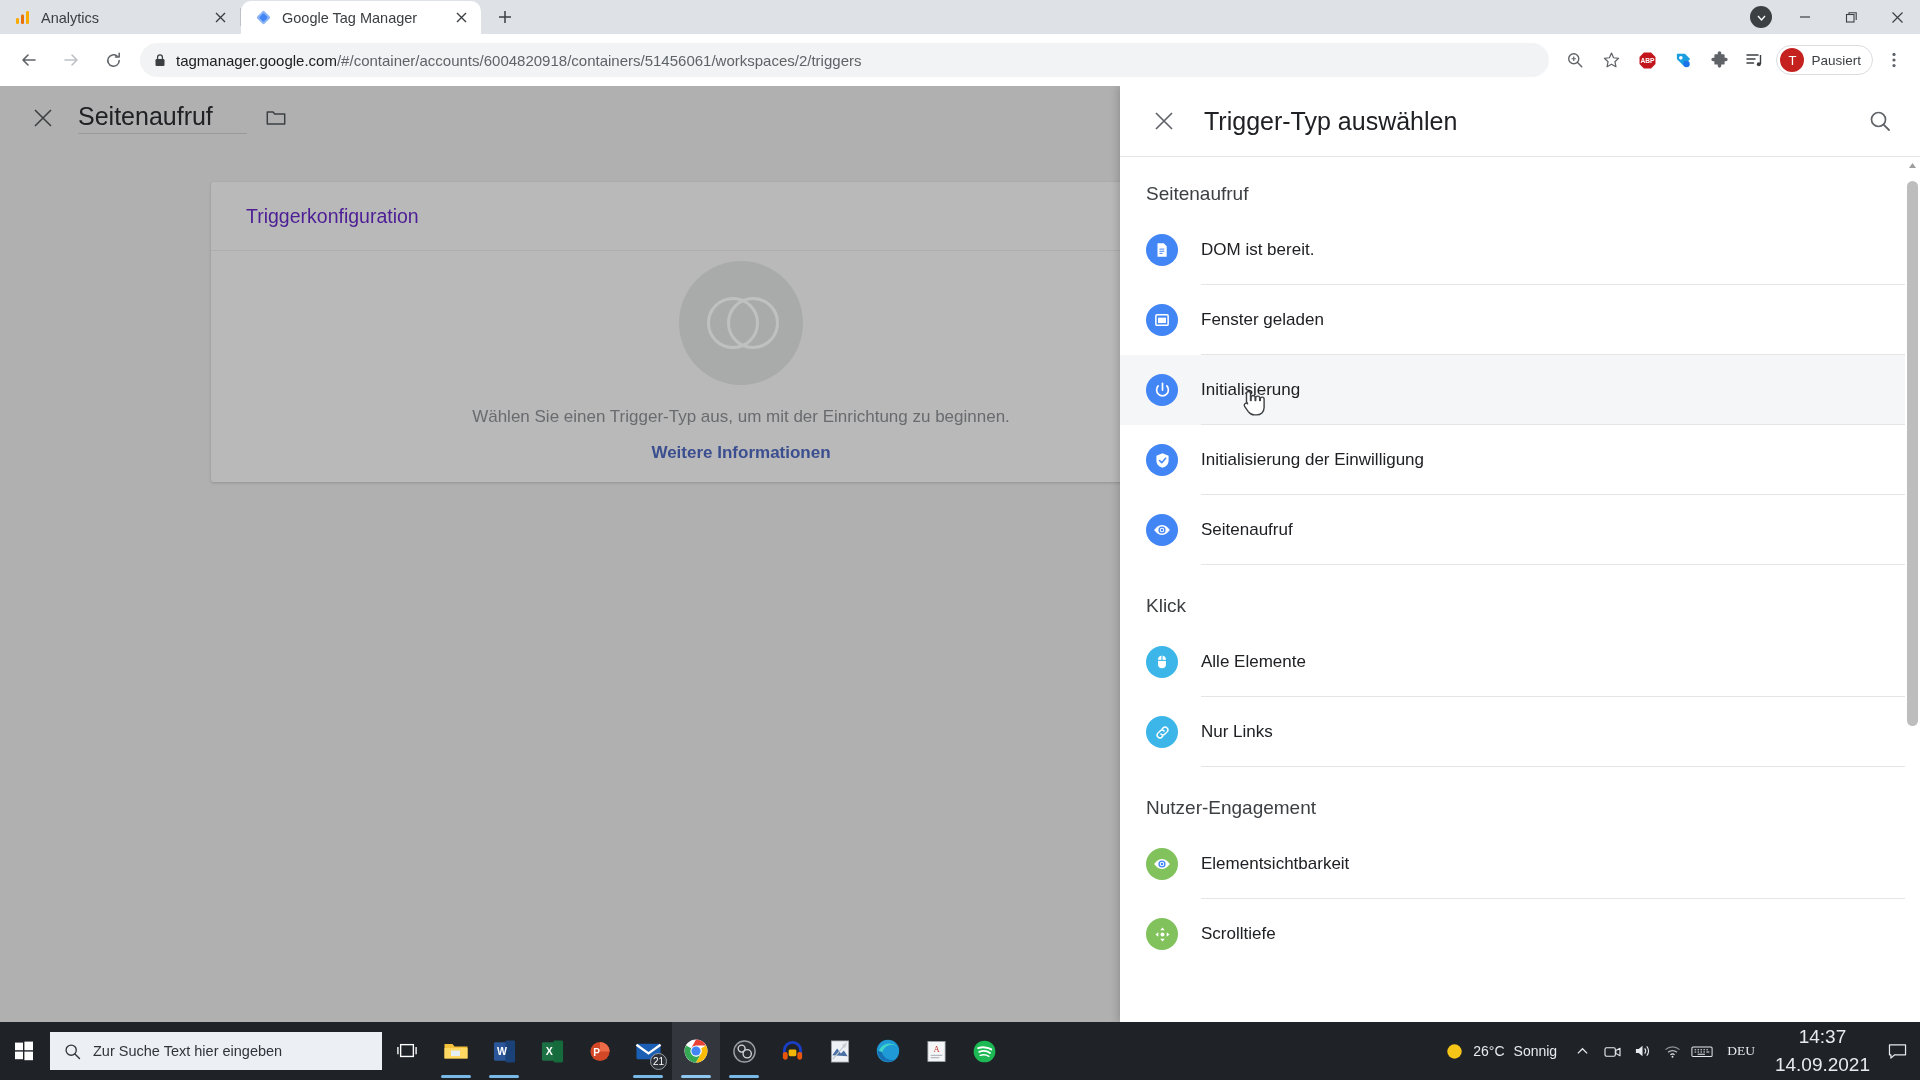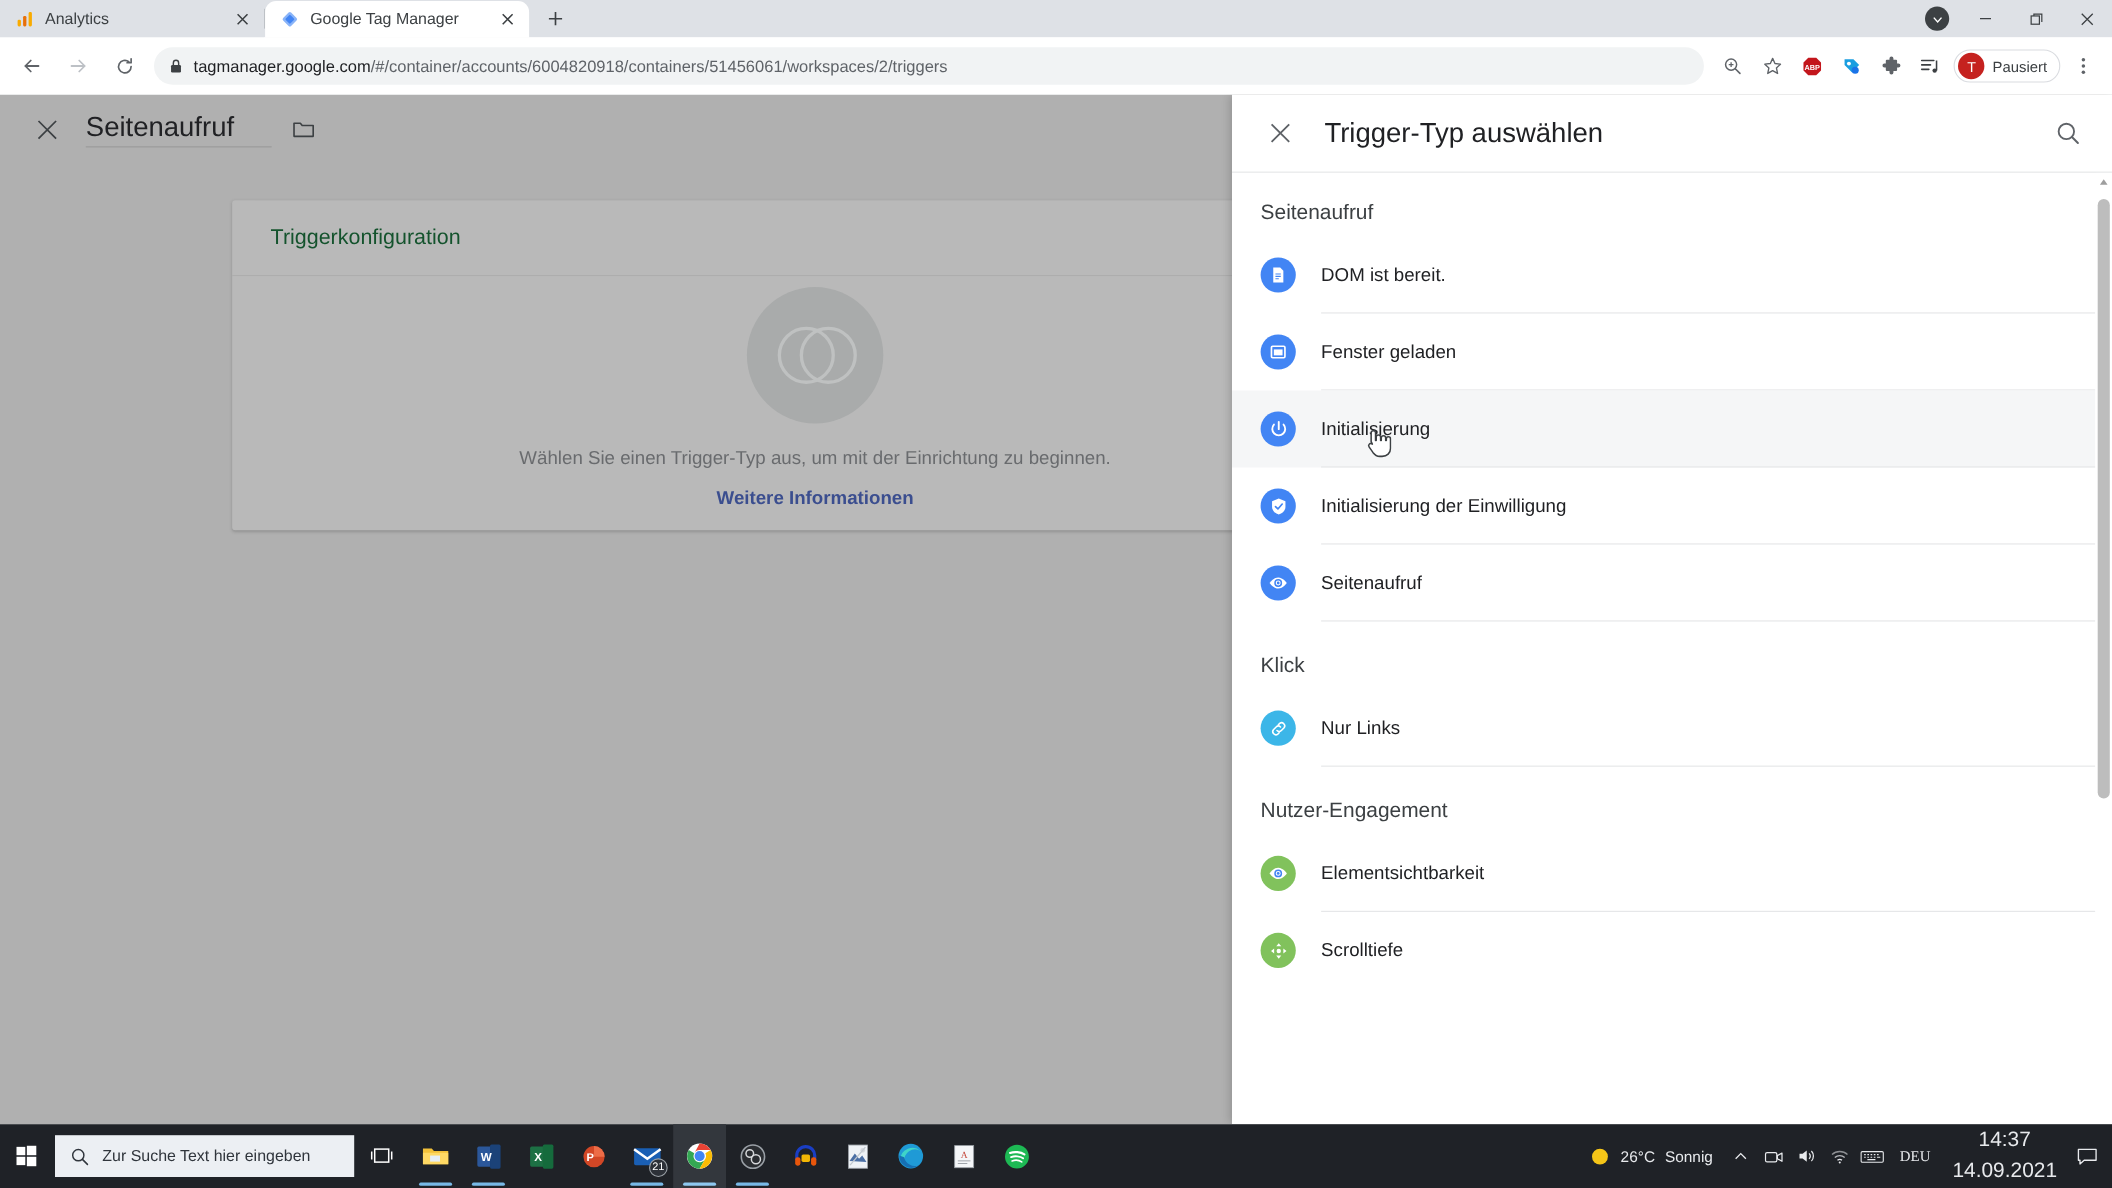--- a/index.html
+++ b/index.html
@@ -130,21 +130,21 @@
   .bg-folder { color: #3c4043; display: flex; align-items: center; }
 
   .bg-card {
     position: absolute; left: 211px; top: 96px; width: 1060px; height: 300px;
     background: #b9b9b9; border-radius: 3px;
     box-shadow: 0 1px 3px rgba(0,0,0,.18);
     overflow: hidden;
   }
   .bg-card-head {
     height: 69px; display: flex; align-items: center;
-    padding-left: 35px; font-size: 19.5px; color: #14532d;
+    padding-left: 35px; font-size: 19.5px; color: #4c1d95;
     border-bottom: 1px solid #adadad;
   }
   .bg-card-body {
     height: 231px; display: flex; flex-direction: column;
     align-items: center; justify-content: center; gap: 4px;
     padding-bottom: 10px;
   }
   .bg-empty-art {
     width: 124px; height: 124px; border-radius: 50%;
     background: #a9abab; position: relative; margin-bottom: 18px;
@@ -243,21 +243,21 @@
   .taskbar {
     position: absolute; left: 0; right: 0; bottom: 0; height: 58px;
     background: #1f2227;
     display: flex; align-items: center;
   }
   .start {
     width: 48px; height: 58px;
     display: flex; align-items: center; justify-content: center;
   }
   .tb-search {
-    width: 272px; height: 38px; background: #eceff3;
+    width: 332px; height: 38px; background: #eceff3;
     display: flex; align-items: center; gap: 12px; padding: 0 14px;
     margin-left: 2px;
   }
   .tb-search .sq { color: #30353c; display: flex; }
   .tb-search .stext { font-size: 14.5px; color: #30353c; white-space: nowrap; }
   .tb-taskview {
     width: 50px; height: 58px;
     display: flex; align-items: center; justify-content: center;
   }
   .tb-apps { display: flex; align-items: center; height: 58px; }
@@ -558,20 +558,31 @@
                   </svg>
                 </span>
                 <span class="tlabel">Seitenaufruf</span>
                 <span class="tdivider"></span>
               </div>
             </div>
             <div class="grp">
               <div class="grp-title">Klick</div>
               <div class="trow">
                 <span class="ticon" style="background: rgb(60, 182, 232);">
+                  <svg width="18" height="18" viewBox="0 0 20 20">
+                    <rect x="5.6" y="3" width="8.8" height="14" rx="4.4" fill="#fff"></rect>
+                    <path d="M10 3 V8.2" stroke="#3cb6e8" stroke-width="1.2"></path>
+                    <path d="M5.6 8.2 H14.4" stroke="#3cb6e8" stroke-width="1.2"></path>
+                  </svg>
+                </span>
+                <span class="tlabel">Alle Elemente</span>
+                <span class="tdivider"></span>
+              </div>
+              <div class="trow">
+                <span class="ticon" style="background: rgb(60, 182, 232);">
                   <svg width="19" height="19" viewBox="0 0 20 20">
                     <path d="M8.3 11.7 a3 3 0 0 0 4.2 0 l2.6-2.6 a3 3 0 0 0 -4.2-4.2 L9.6 6.2" stroke="#fff" stroke-width="1.5" fill="none" stroke-linecap="round"></path>
                     <path d="M11.7 8.3 a3 3 0 0 0 -4.2 0 L4.9 10.9 a3 3 0 0 0 4.2 4.2 L10.4 13.8" stroke="#fff" stroke-width="1.5" fill="none" stroke-linecap="round"></path>
                   </svg>
                 </span>
                 <span class="tlabel">Nur Links</span>
                 <span class="tdivider"></span>
               </div>
             </div>
             <div class="grp">

